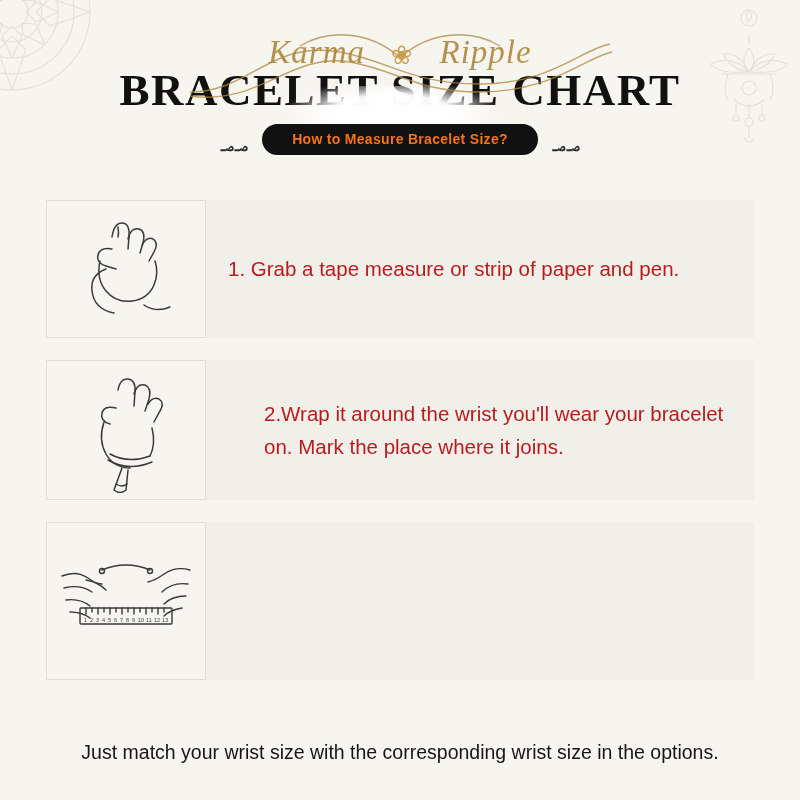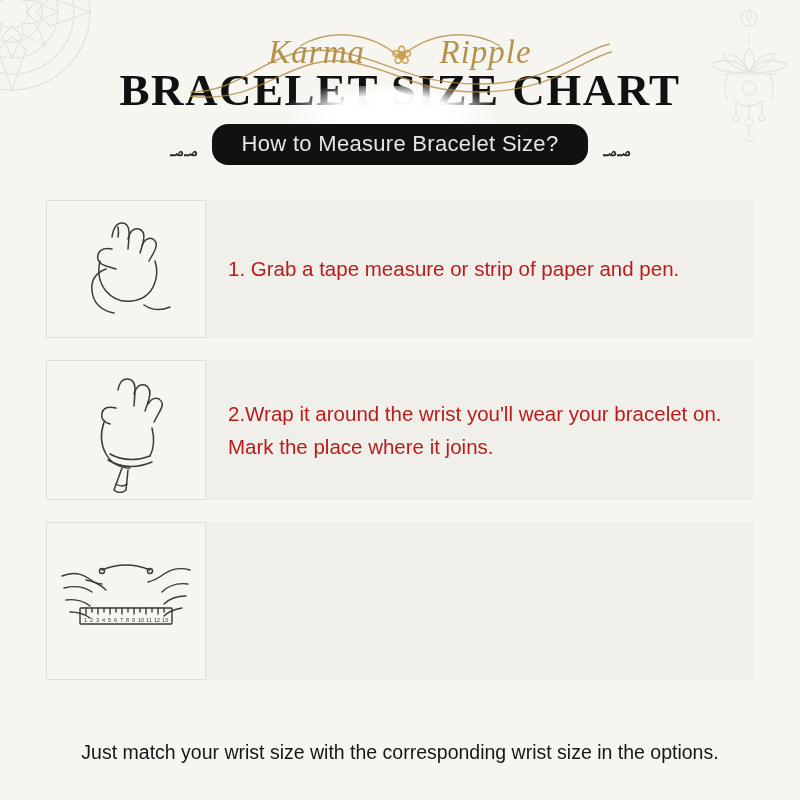--- a/index.html
+++ b/index.html
@@ -75,25 +75,25 @@
     z-index:4;
   }
   .flourish{
     font-family:"Liberation Serif", serif;
     font-size:24px;
     color:#2a2a2a;
     letter-spacing:-2px;
   }
   .pill{
     background:#111;
-    color:#e5e5e5;
+    color:#f97316;
     border-radius:16px;
     padding:7px 30px 8px;
-    font-size:22px;
-    font-weight:400;
+    font-size:14px;
+    font-weight:700;
     letter-spacing:.3px;
     white-space:nowrap;
   }
 
   
   .smudge{
     position:absolute;
     left:285px;top:86px;
     width:215px;height:62px;
     background:radial-gradient(ellipse at 50% 45%, rgba(255,255,255,.97) 40%, rgba(255,255,255,0) 72%);
@@ -126,21 +126,21 @@
   .step .text{
     flex:1;
     display:flex;
     align-items:center;
     padding:10px 26px 10px 22px;
     font-size:20.5px;
     line-height:1.62;
     color:#b91c1c;
   }
   .step.s1{min-height:138px;}
-  .step.s2{min-height:140px;}
+  .step.s2{min-height:140px;gap:36px;}
   .step.s3{min-height:158px;}
 
   .footer{
     position:absolute;
     left:0;right:0;bottom:36px;
     text-align:center;
     font-size:19.5px;
     color:#161616;
   }
 </style>

